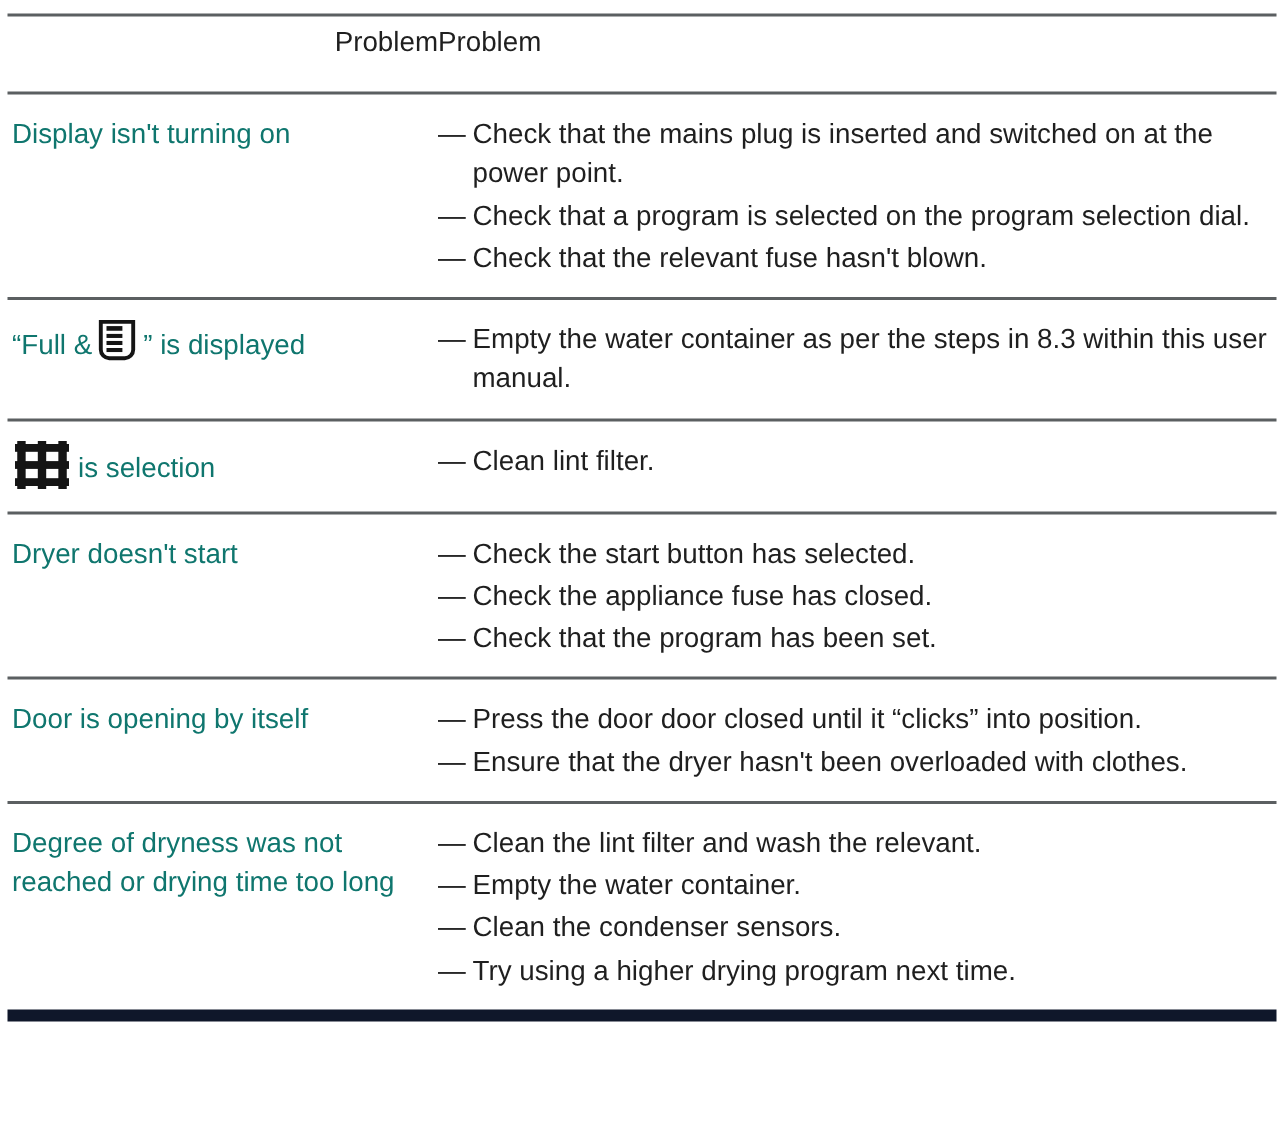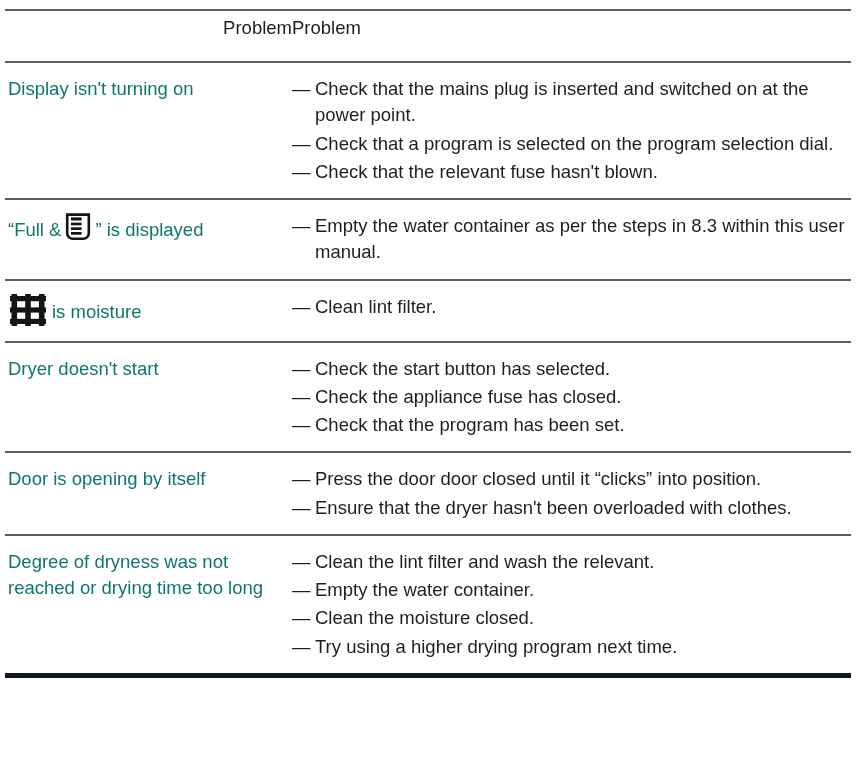--- a/index.html
+++ b/index.html
@@ -64,21 +64,21 @@
     font-size: 18.5px;
     line-height: 1.42;
     color: #0f766e;
   }
   tbody td.td-solution {
     padding: 13px 4px 13px 0px;
     font-size: 18.5px;
     line-height: 1.42;
     color: #1f1f1f;
   }
-  tbody tr:last-child td { border-bottom: 5px solid #0f172a; }
+  tbody tr:last-child td { border-bottom: 8px solid #0f172a; }
 
   ul.sol-list {
     list-style: none;
     margin: 0;
     padding: 0;
   }
   ul.sol-list li {
     position: relative;
     padding-left: 23px;
     margin: 0 0 2px 0;
@@ -171,21 +171,21 @@
           <span class="icon-row-text">
             <span class="icon-lint-filter"><svg width="36" height="34" viewBox="0 0 36 34" xmlns="http://www.w3.org/2000/svg">
                   <g fill="#151515">
                     <rect x="0" y="2.0" width="36" height="5.2"></rect>
                     <rect x="0" y="13.4" width="36" height="5.2"></rect>
                     <rect x="0" y="24.8" width="36" height="5.2"></rect>
                     <rect x="1.5" y="0" width="5.6" height="32"></rect>
                     <rect x="15.2" y="0" width="5.6" height="32"></rect>
                     <rect x="28.9" y="0" width="5.6" height="32"></rect>
                   </g>
-                </svg></span><span>is moisture</span>
+                </svg></span><span>is selection</span>
           </span>
         </td>
         <td class="td-solution">
           <ul class="sol-list">
             <li><span class="dash">—</span><span>Clean lint filter.</span></li>
           </ul>
         </td>
       </tr>
 
       <tr>
@@ -215,21 +215,21 @@
       </tr>
 
       <tr>
         <td class="td-problem">
           <span class="prob-line">Degree of dryness was not reached or drying time too long</span>
         </td>
         <td class="td-solution">
           <ul class="sol-list">
             <li><span class="dash">—</span><span>Clean the lint filter and wash the relevant.</span></li>
             <li><span class="dash">—</span><span>Empty the water container.</span></li>
-            <li><span class="dash">—</span><span>Clean the moisture closed.</span></li>
+            <li><span class="dash">—</span><span>Clean the condenser sensors.</span></li>
             <li><span class="dash">—</span><span>Try using a higher drying program next time.</span></li>
           </ul>
         </td>
       </tr>
 
     </tbody>
   </table>
 
 </div>
 

